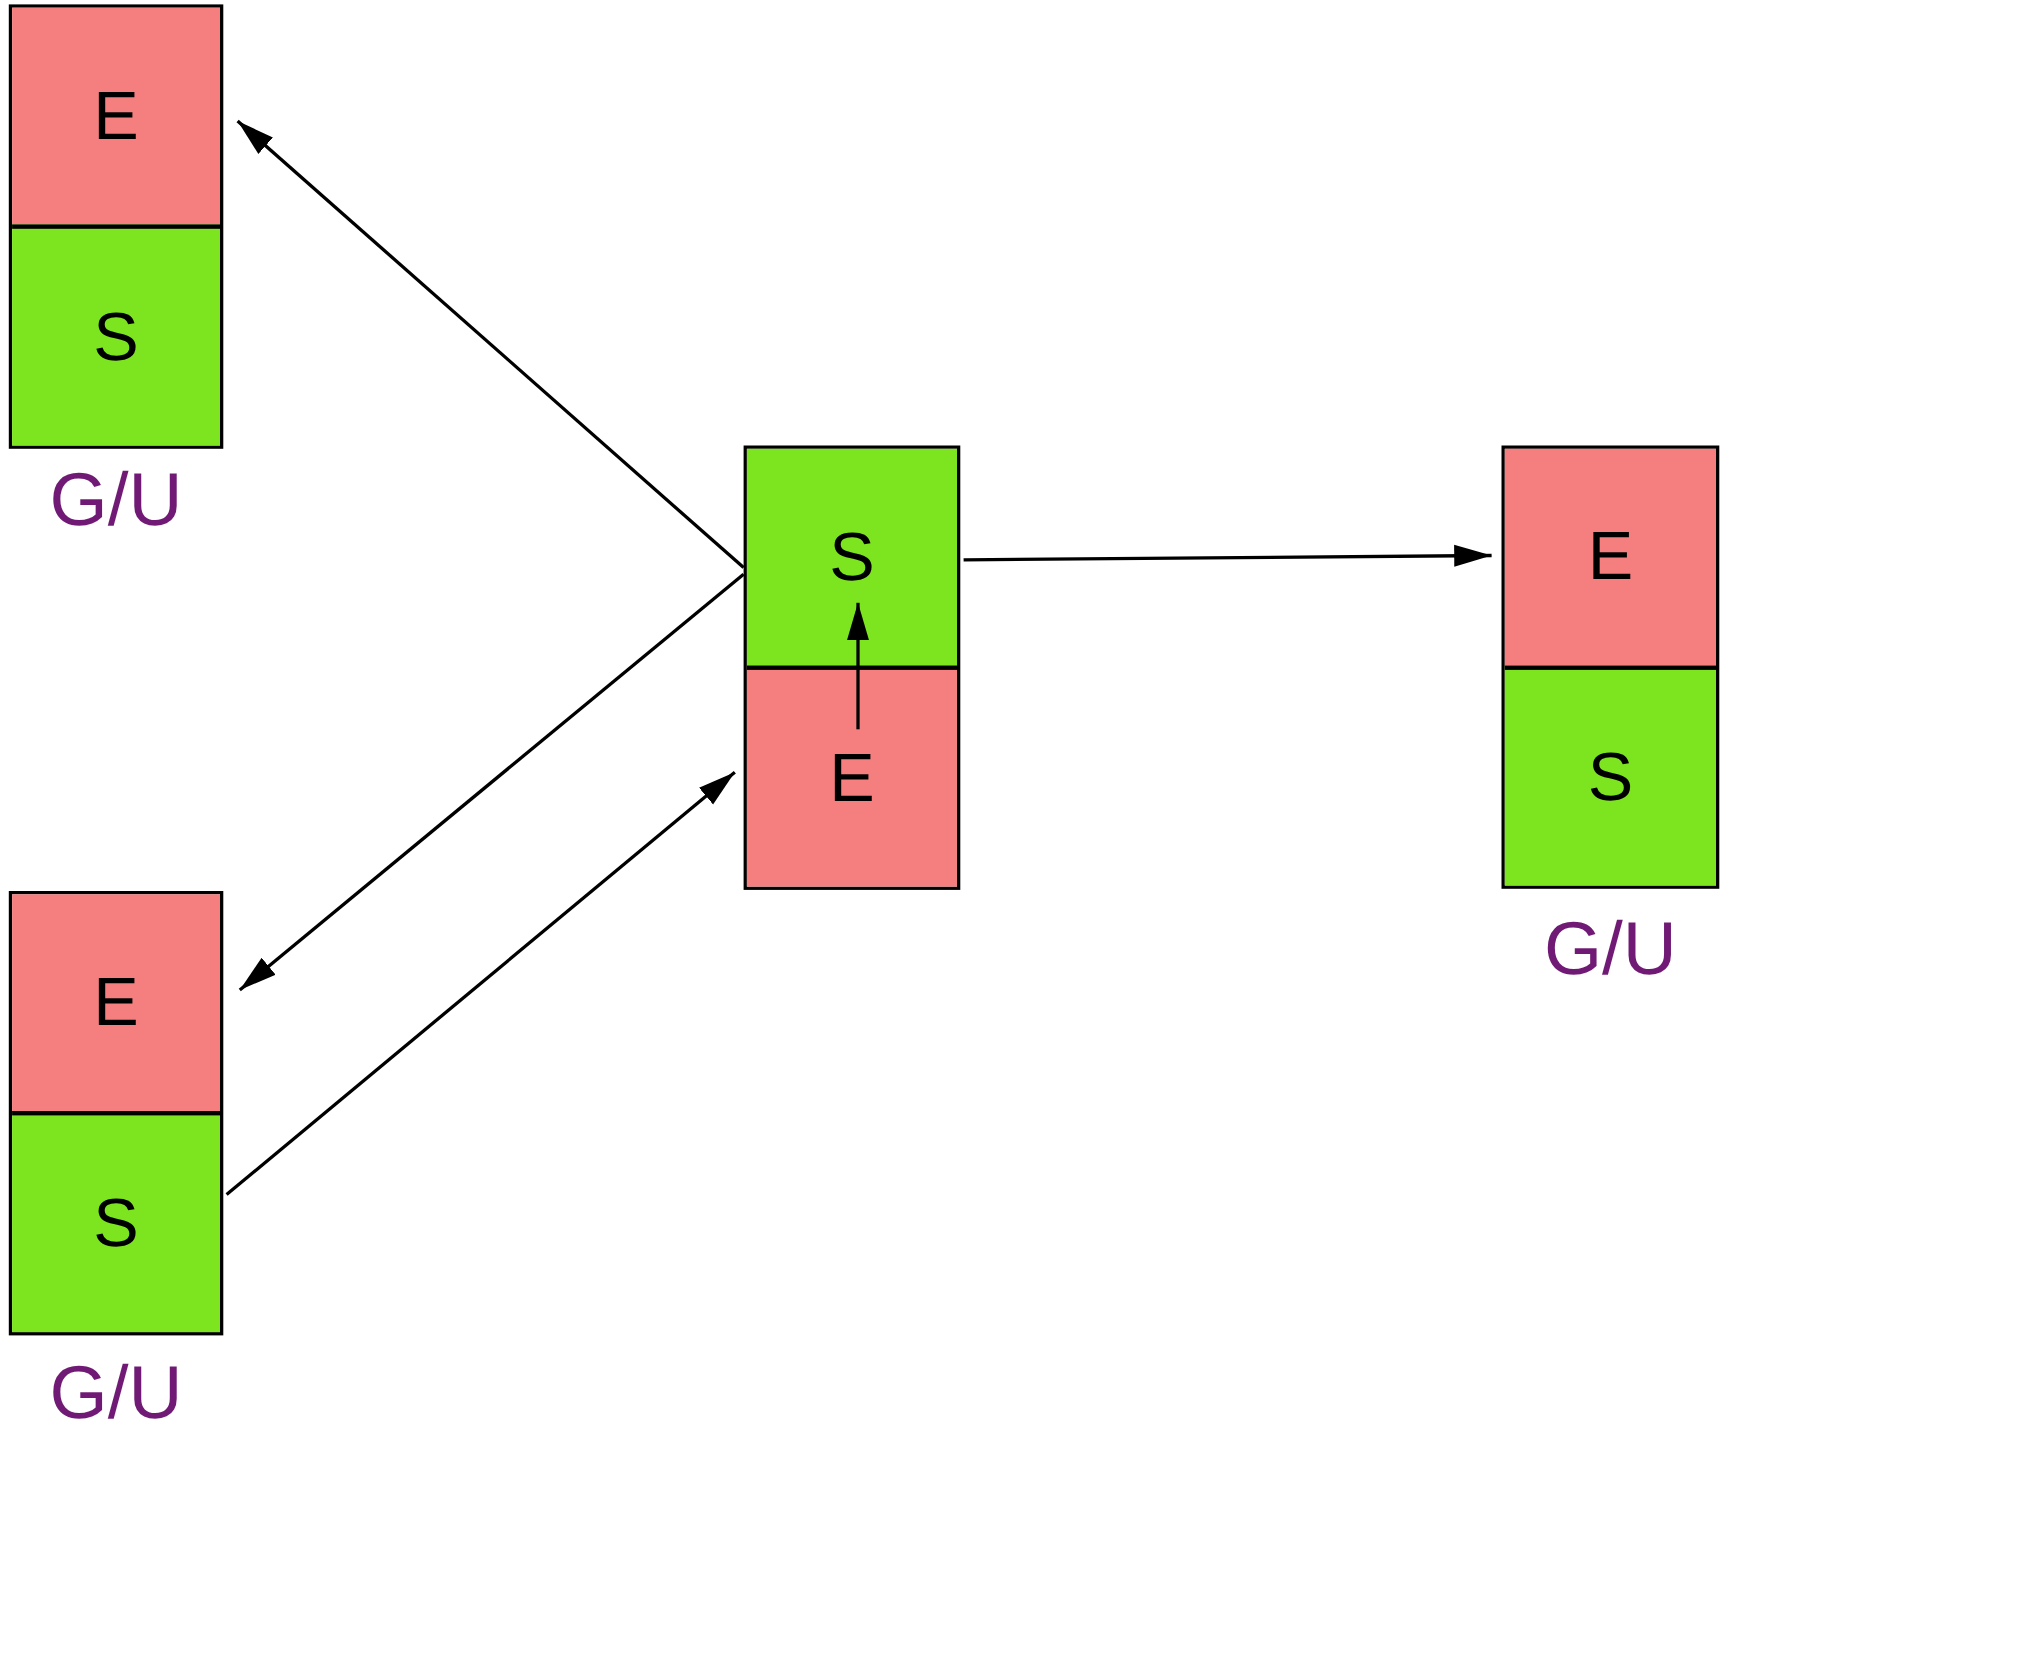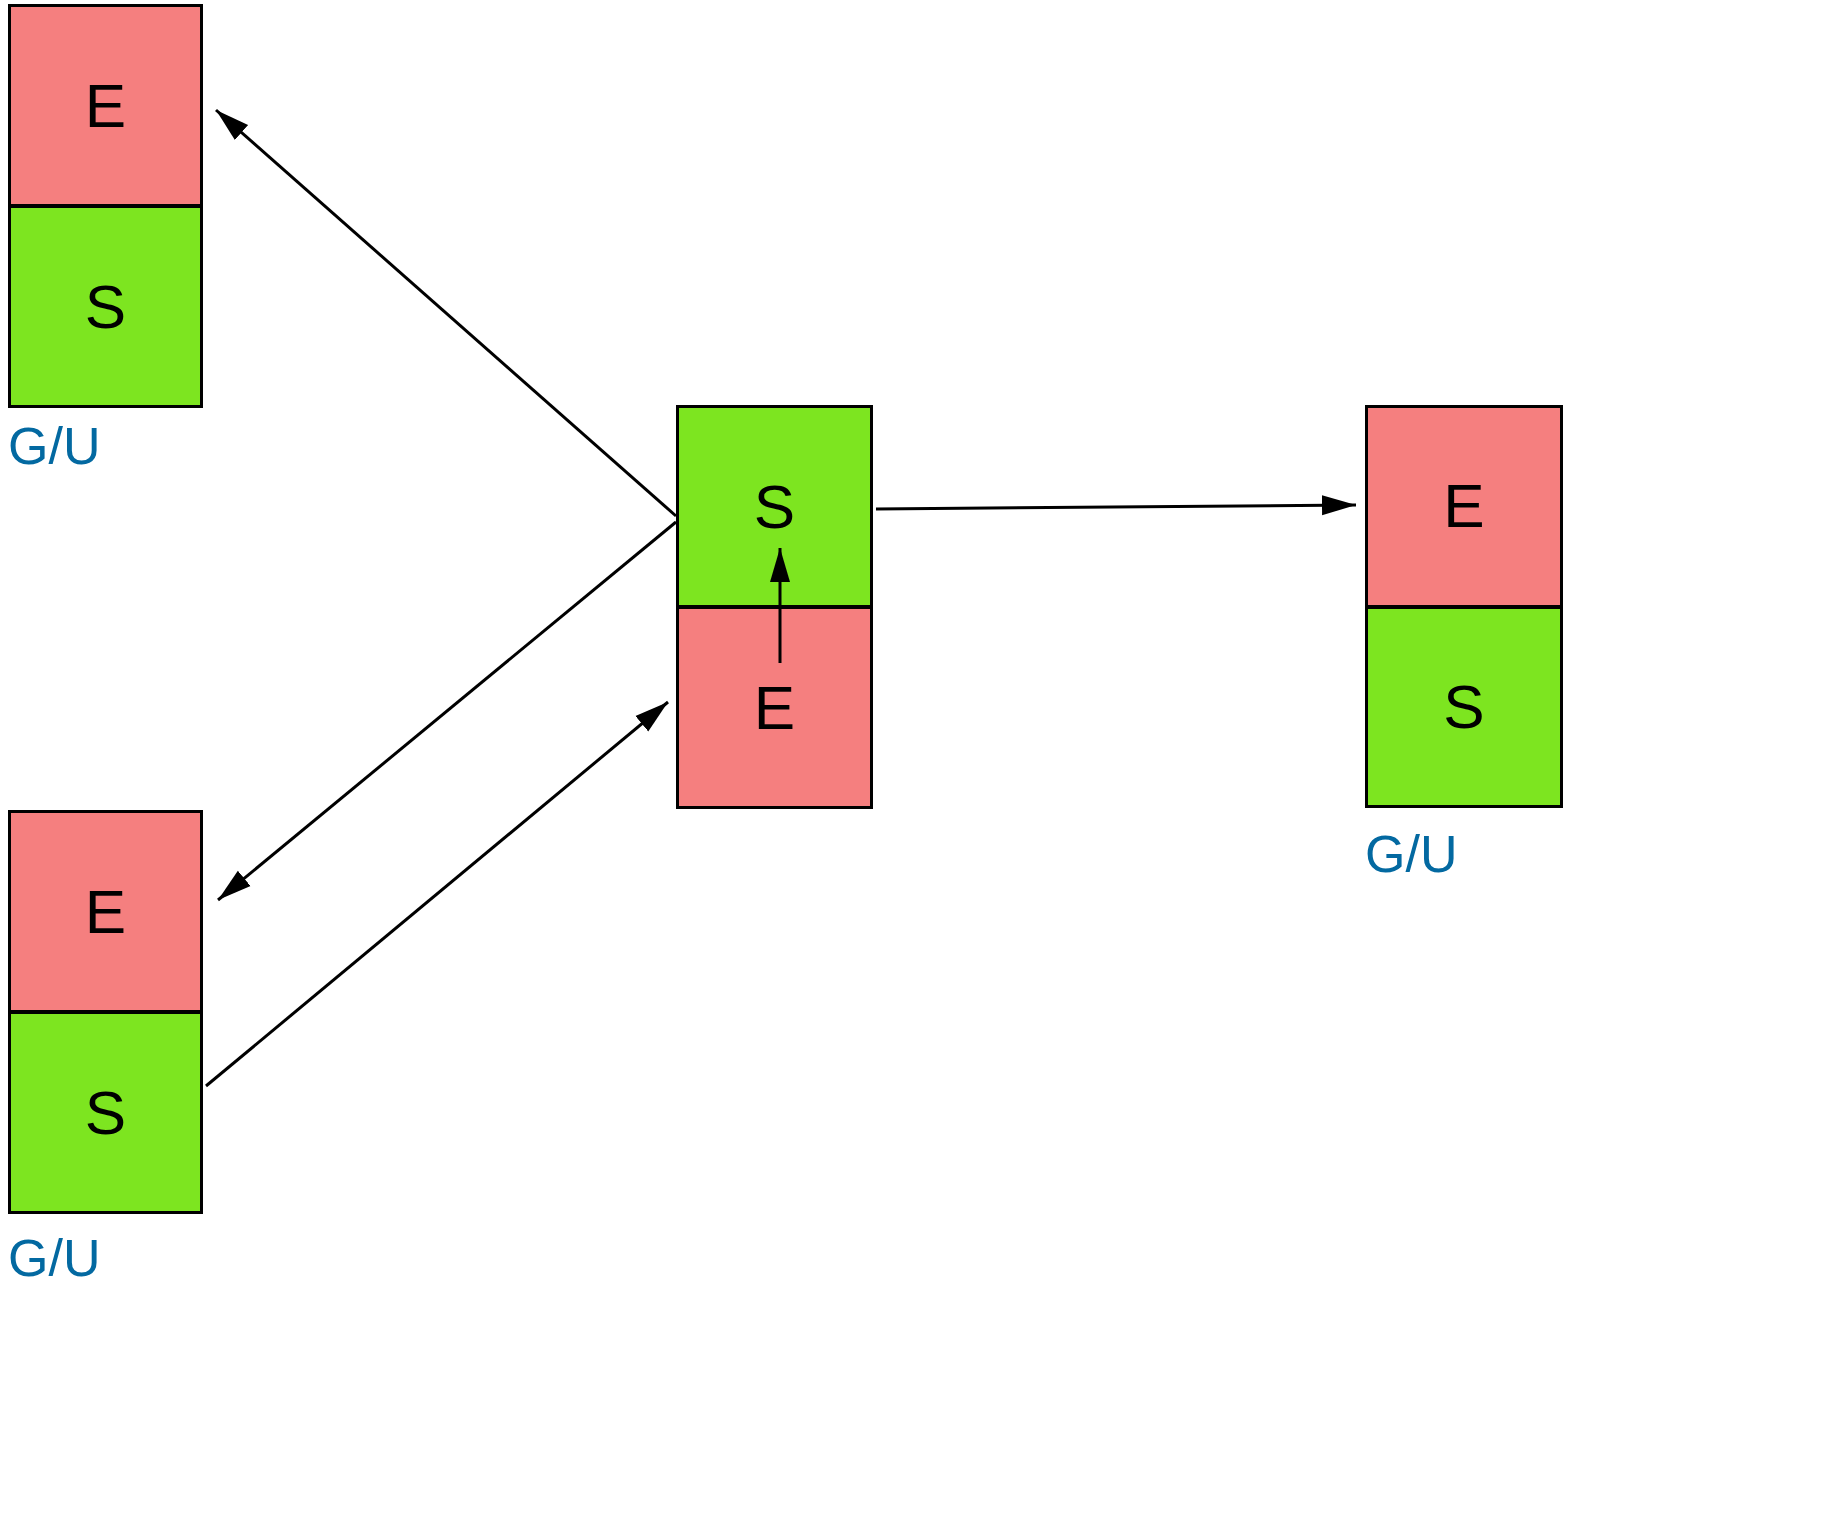--- a/index.html
+++ b/index.html
@@ -30,23 +30,24 @@
   .cell + .cell { border-top: 4px solid #000; }
   .fill-e { background: var(--e-fill, #F57F7F); }
   .fill-s { background: var(--s-fill, #7DE520); }
   .cell-label {
     font-size: 62px;
     line-height: 1;
     color: #000;
   }
   .caption {
     position: absolute;
-    font-size: 52px;
+    text-align: center;
+    font-size: 68px;
     line-height: 1;
-    color: #0369a1;
+    color: #701a75;
   }
   .edge-layer {
     position: absolute;
     left: 0;
     top: 0;
     pointer-events: none;
   }
   .edge-layer line {
     stroke: var(--edge-stroke, #000);
     stroke-width: 3;

